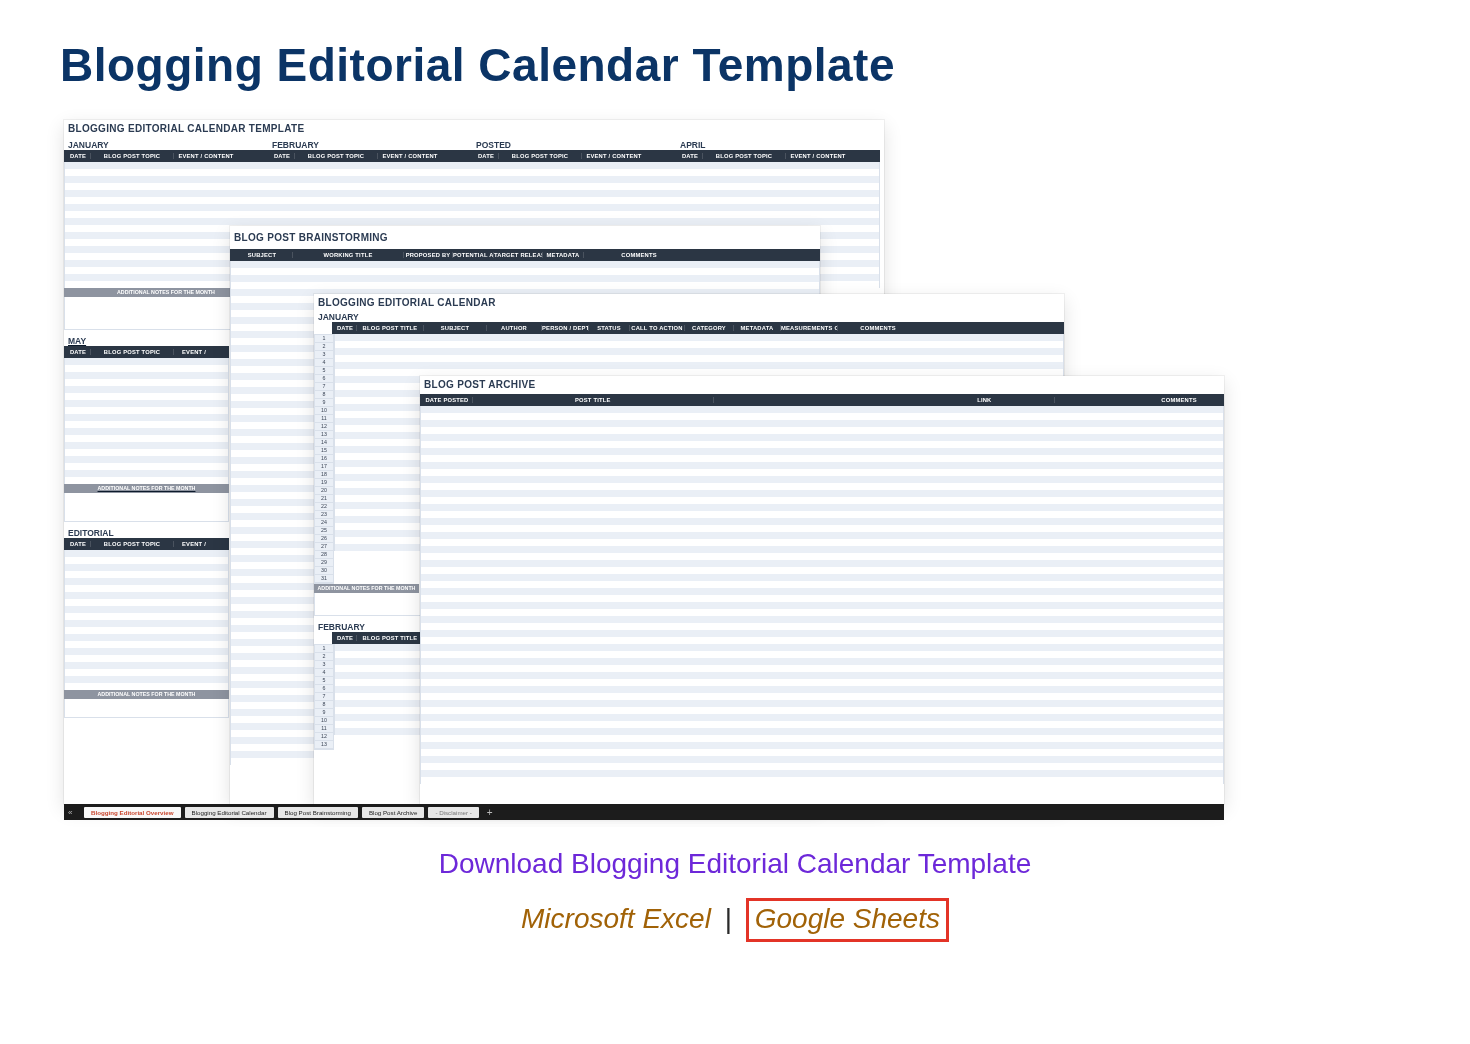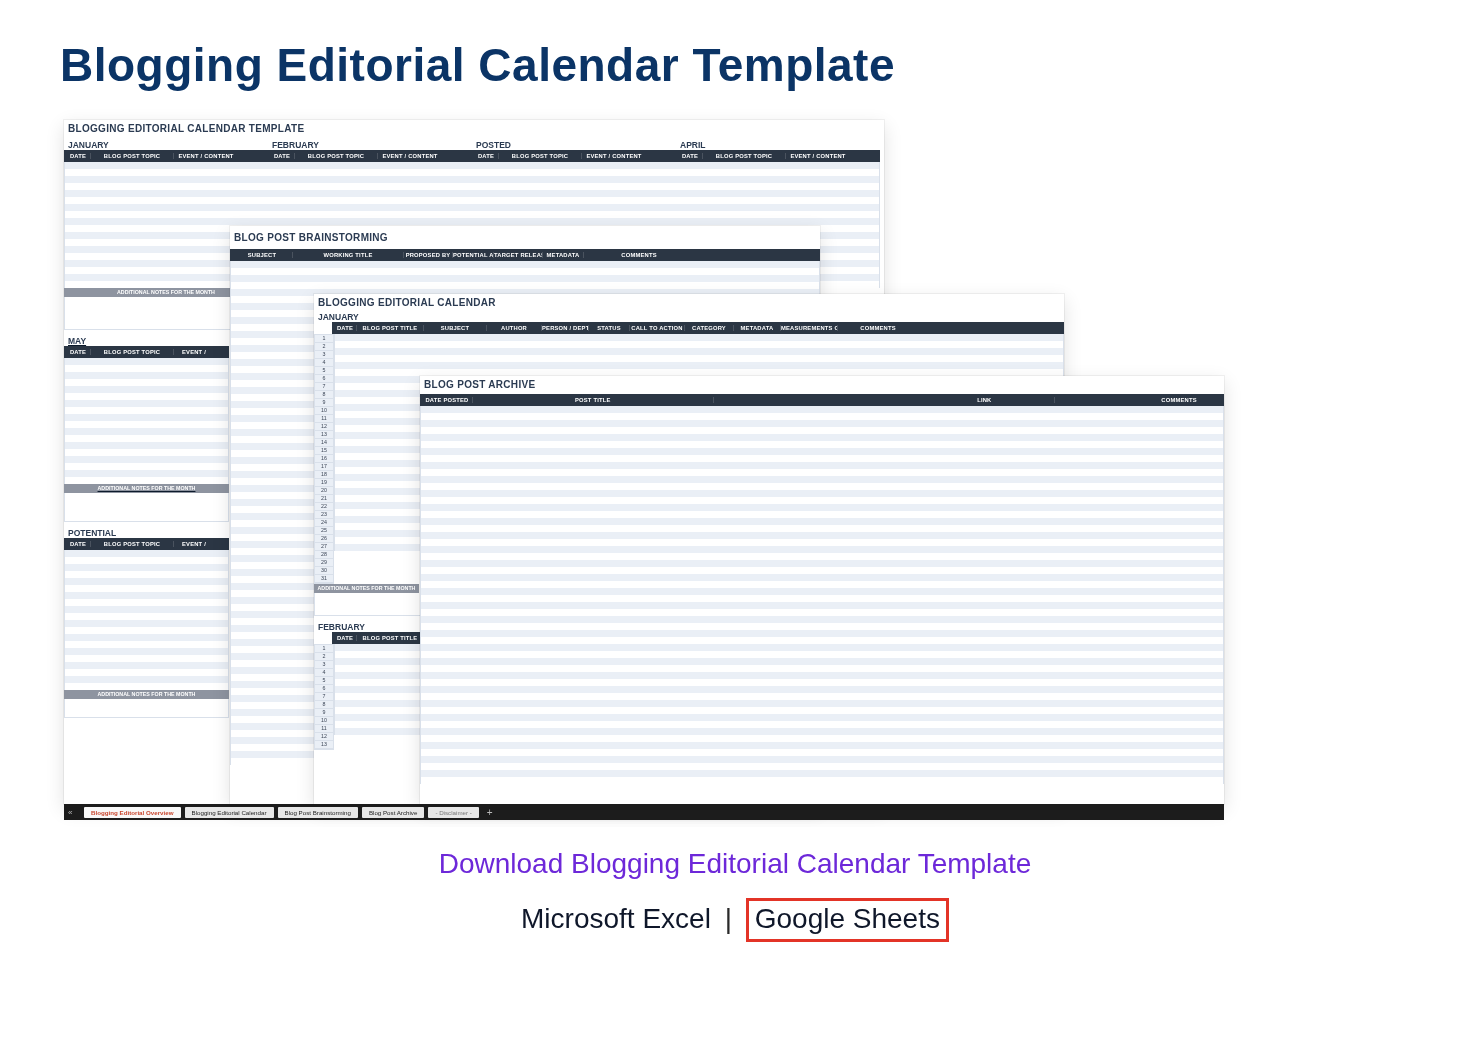--- a/index.html
+++ b/index.html
@@ -164,22 +164,23 @@
   .download .line1 {
     font-size: 28px;
     color: #6d28d9;
     margin-bottom: 18px;
   }
   .download .line2 {
     font-size: 28px;
     color: #2a2a2a;
   }
   .download a {
-    color: #0f172a;
+    color: #a16207;
     text-decoration: none;
+    font-style: italic;
   }
   .download .boxed {
     border: 3px solid #e33427;
     padding: 2px 6px 4px 6px;
     display: inline-block;
   }
   .sep { margin: 0 6px; }
 
   
   .monthblock {
@@ -319,21 +320,21 @@
             <div class="row a"></div>
             <div class="row b"></div>
             <div class="row a"></div>
             <div class="row b"></div>
           </div>
         <div class="noterow">ADDITIONAL NOTES FOR THE MONTH</div>
         <div class="row b" style="height:28px;border-bottom:1px solid #d9e0ea;"></div>
       </div>
 
       <div style="margin-top:4px; width:165px;">
-        <div class="panel-subtitle">POTENTIAL</div>
+        <div class="panel-subtitle">EDITORIAL</div>
         <div class="hdr">
           <div style="width:24px">DATE</div>
           <div style="width:82px">BLOG POST TOPIC</div>
           <div style="width:40px">EVENT / </div>
         </div>
         <div class="rows" id="ov-rows-sep">
             <div class="row a"></div>
             <div class="row b"></div>
             <div class="row a"></div>
             <div class="row b"></div>

